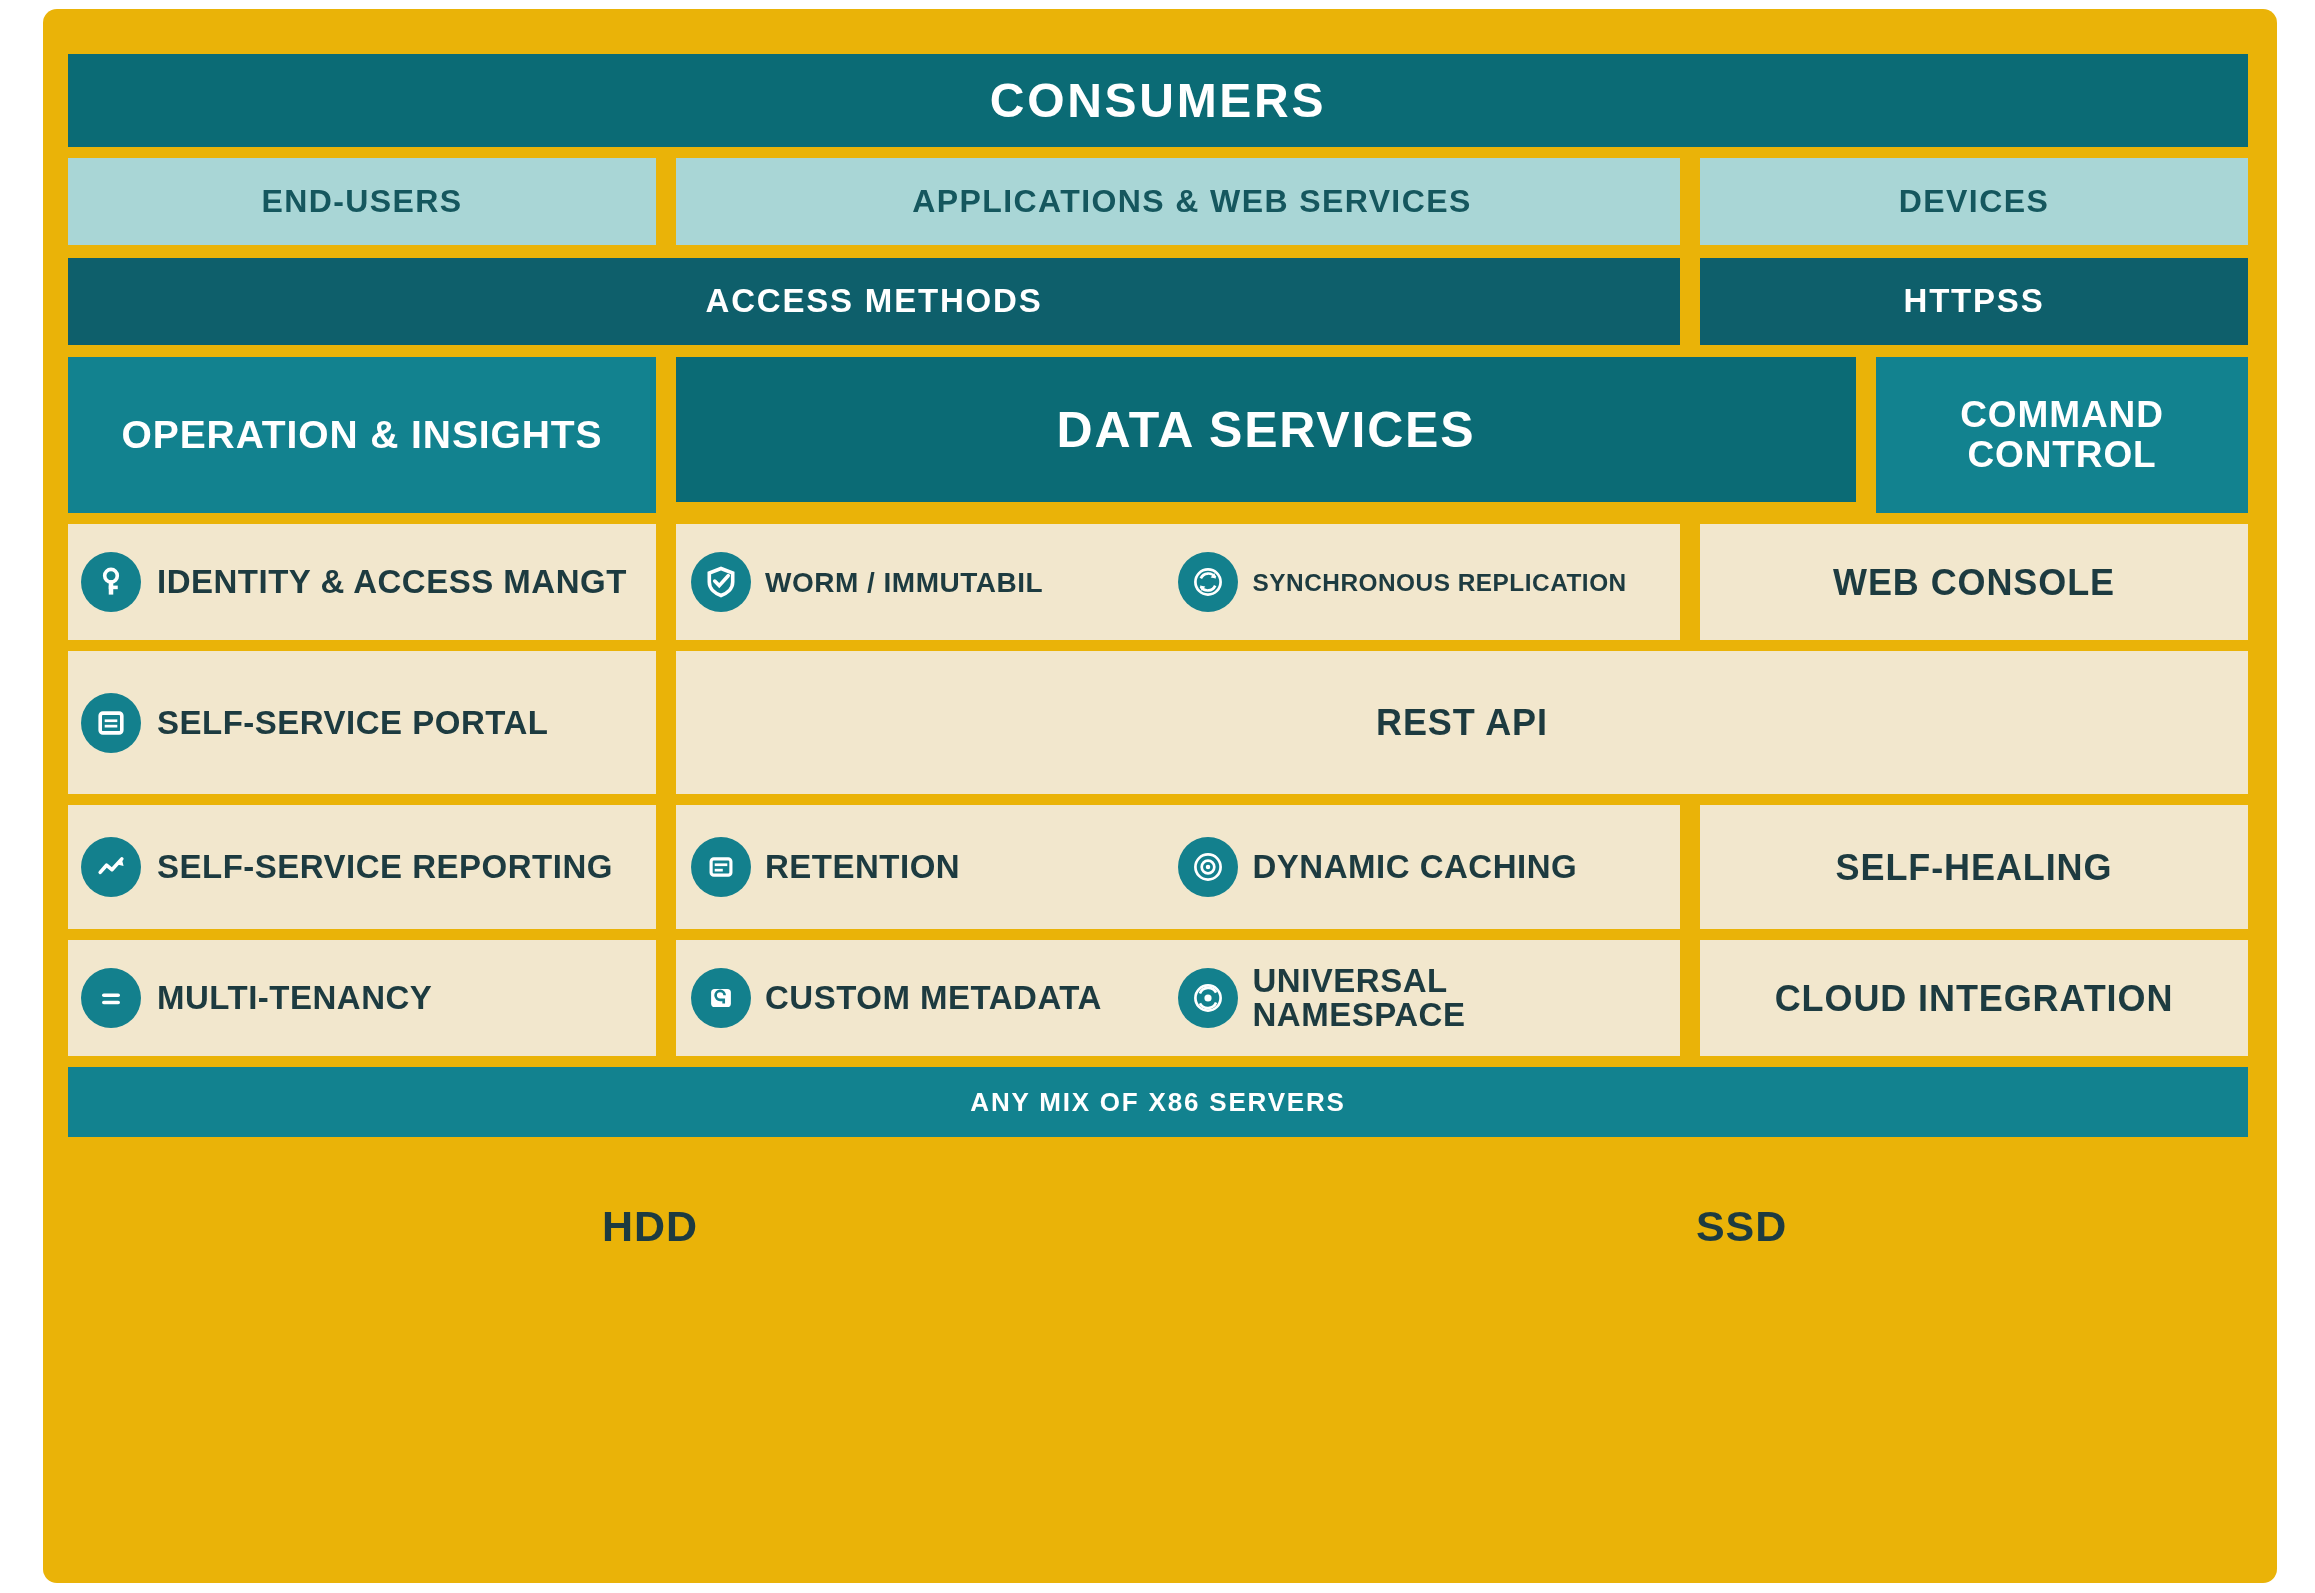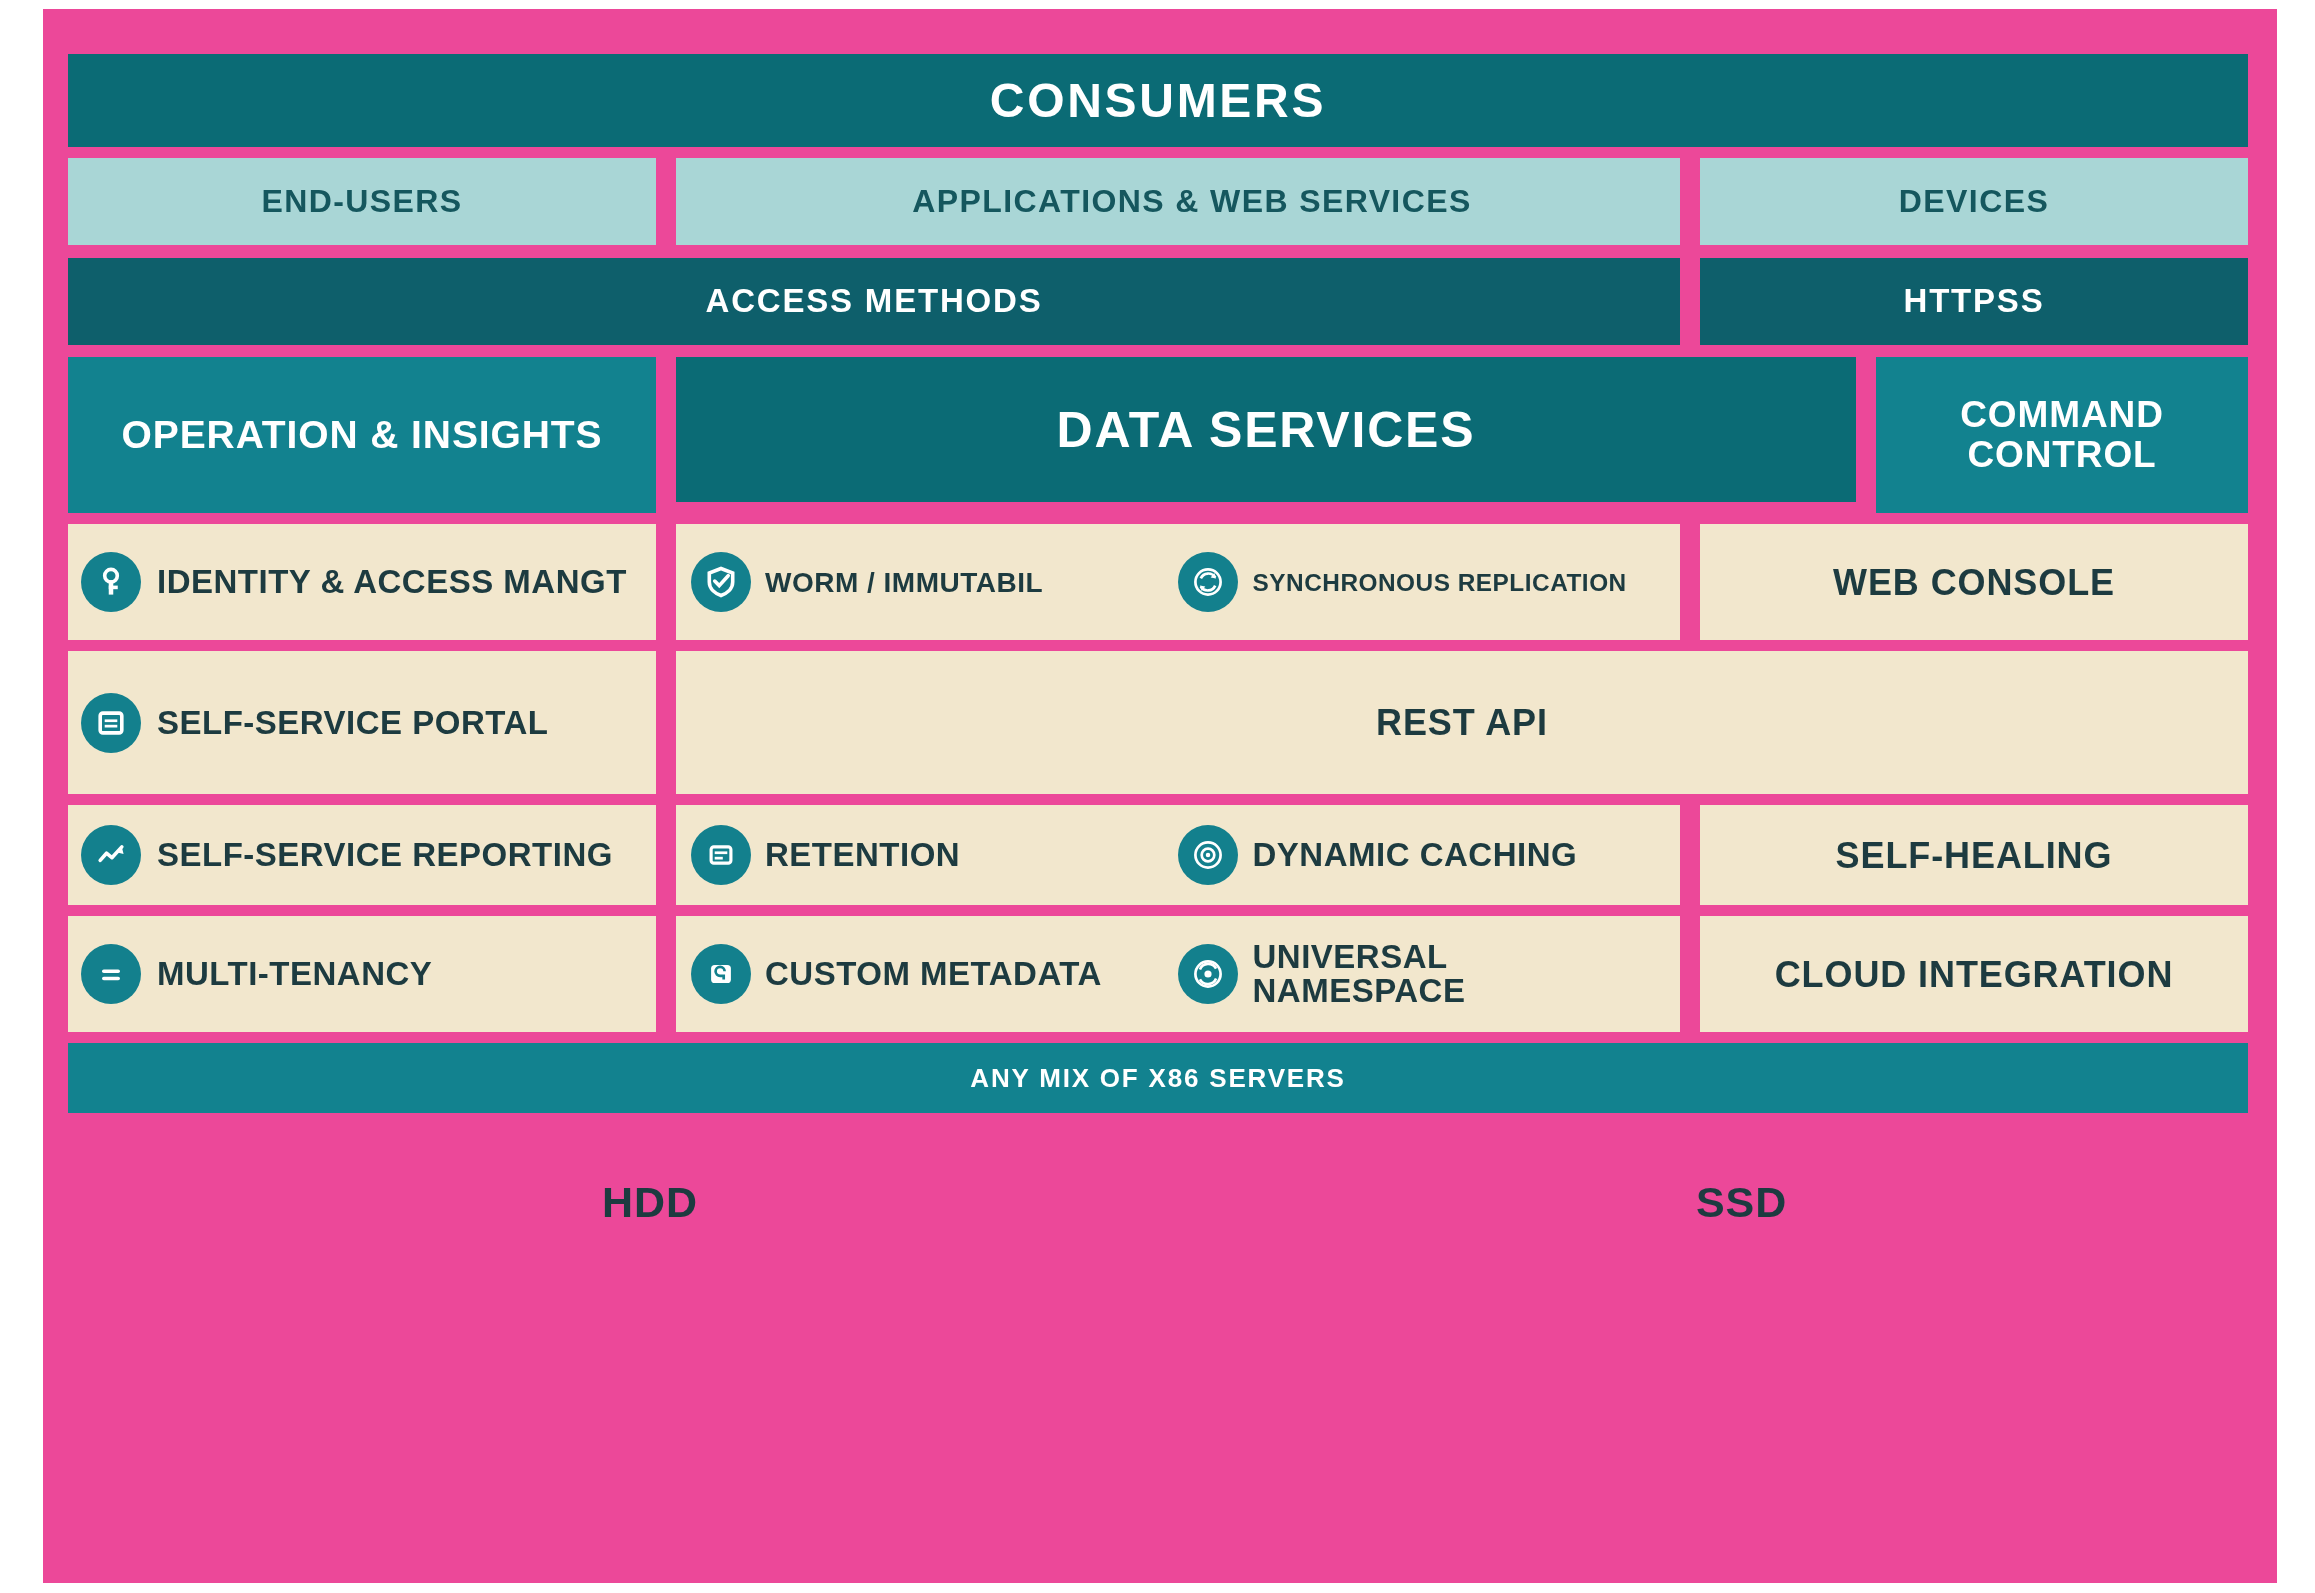--- a/index.html
+++ b/index.html
@@ -19,21 +19,22 @@
     height: 1594px;
     background: #ffffff;
   }
   
   .canvas {
     position: absolute;
     left: 43px;
     top: 9px;
     width: 2234px;
     height: 1574px;
-    background: #ec4899;
+    background: #eab308;
+    border-radius: 14px;
   }
   .stack {
     position: absolute;
     left: 25px;
     top: 45px;
     width: 2180px;
   }
   
   .bar {
     box-sizing: border-box;
@@ -164,21 +165,21 @@
     padding: 0 14.5px;
     gap: 0;
   }
   .cell.cmd {
     flex: 1;
     justify-content: center;
     text-align: center;
   }
   .r1 { height: 116px; }
   .r2 { height: 143px; }
-  .r3 { height: 100px; }
+  .r3 { height: 124px; }
   .r4 { height: 116px; }
 
   .item {
     display: flex;
     align-items: center;
     gap: 16.3px;
   }
   .ds-half {
     display: flex;
     align-items: center;

